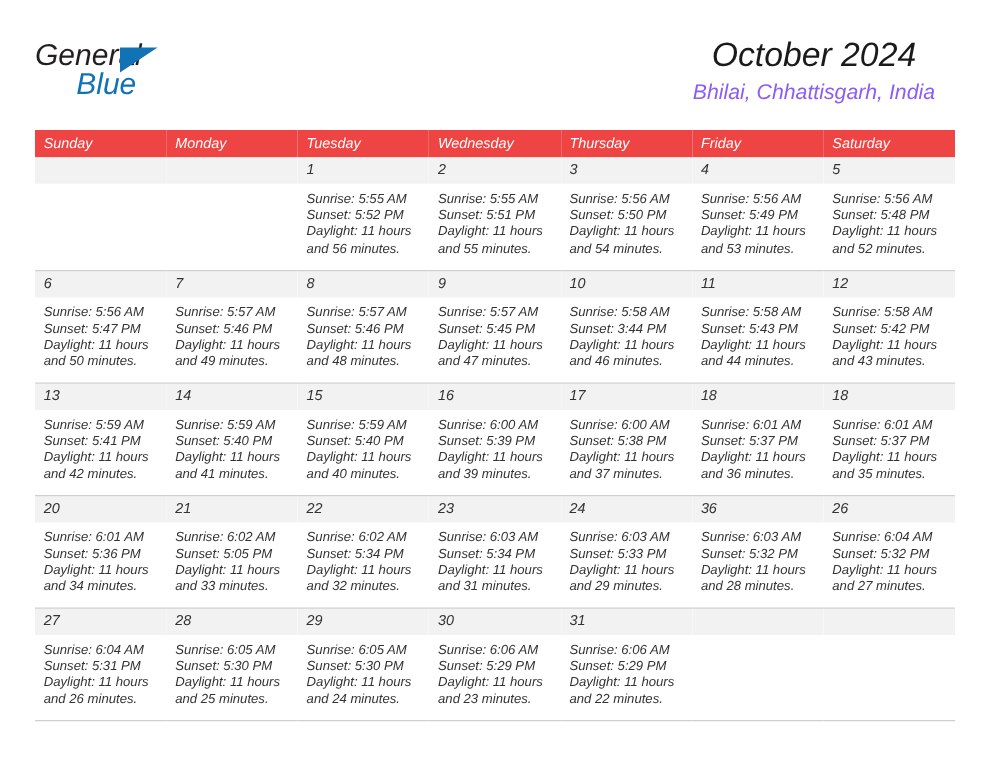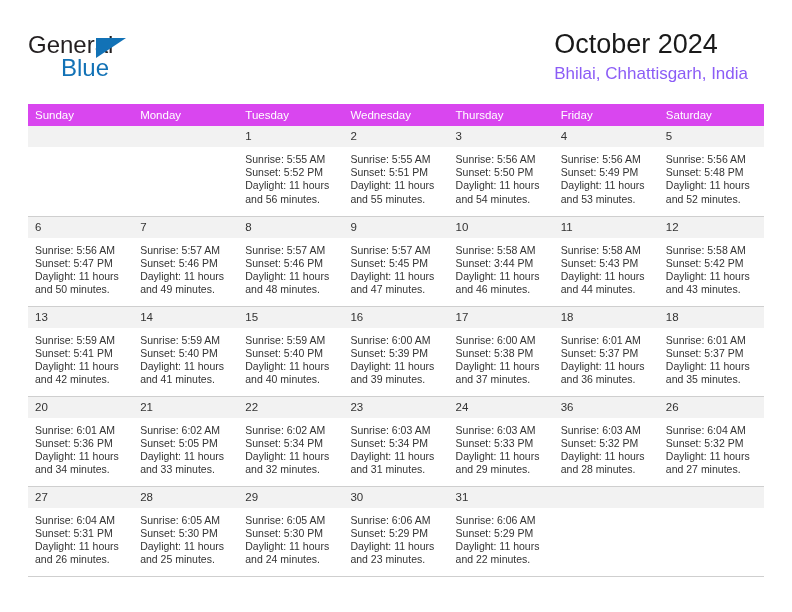--- a/index.html
+++ b/index.html
@@ -12,20 +12,21 @@
     background: #ffffff;
     font-family: "Liberation Sans", sans-serif;
     color: #222222;
     overflow: hidden;
   }
   .page {
     position: relative;
     width: 776px;
     height: 612px;
     box-sizing: border-box;
+    font-style: italic;
   }
 
   
   .top {
     position: absolute;
     left: 28px;
     top: 28px;
     right: 28px;
     height: 66px;
   }
@@ -61,21 +62,21 @@
     top: 23px;
     font-size: 24px;
     color: #1272b6;
     line-height: 26px;
   }
 
   .titles {
     position: absolute;
     right: 0;
     top: 0;
-    text-align: left;
+    text-align: center;
   }
   .cal-title {
     font-size: 27px;
     color: #1a1a1a;
     line-height: 32px;
     font-weight: normal;
     margin: 0;
   }
   .cal-sub {
     font-size: 17px;
@@ -87,21 +88,21 @@
   
   .cal {
     position: absolute;
     left: 28px;
     top: 104px;
     width: 736px;
     border-collapse: collapse;
     table-layout: fixed;
   }
   .cal th {
-    background: #d946ef;
+    background: #ef4444;
     color: #ffffff;
     font-weight: normal;
     font-size: 11.5px;
     text-align: left;
     padding: 5px 0 5px 7px;
     height: 12px;
     border: none;
   }
   .weekrow {
     height: 90px;

